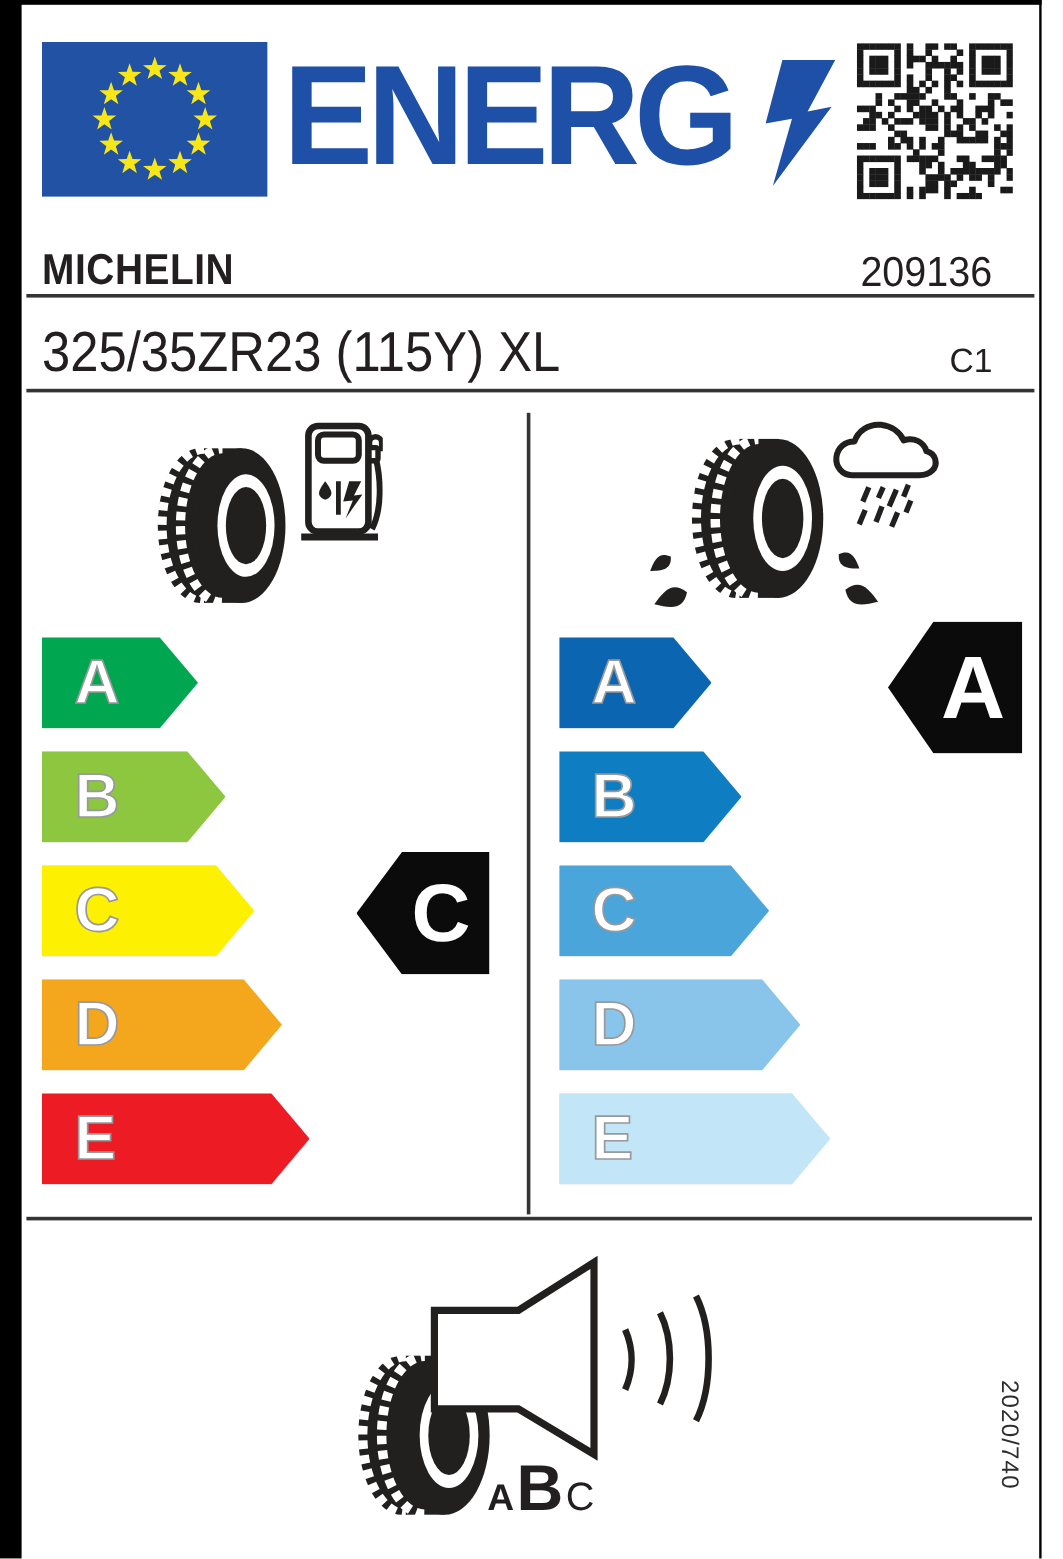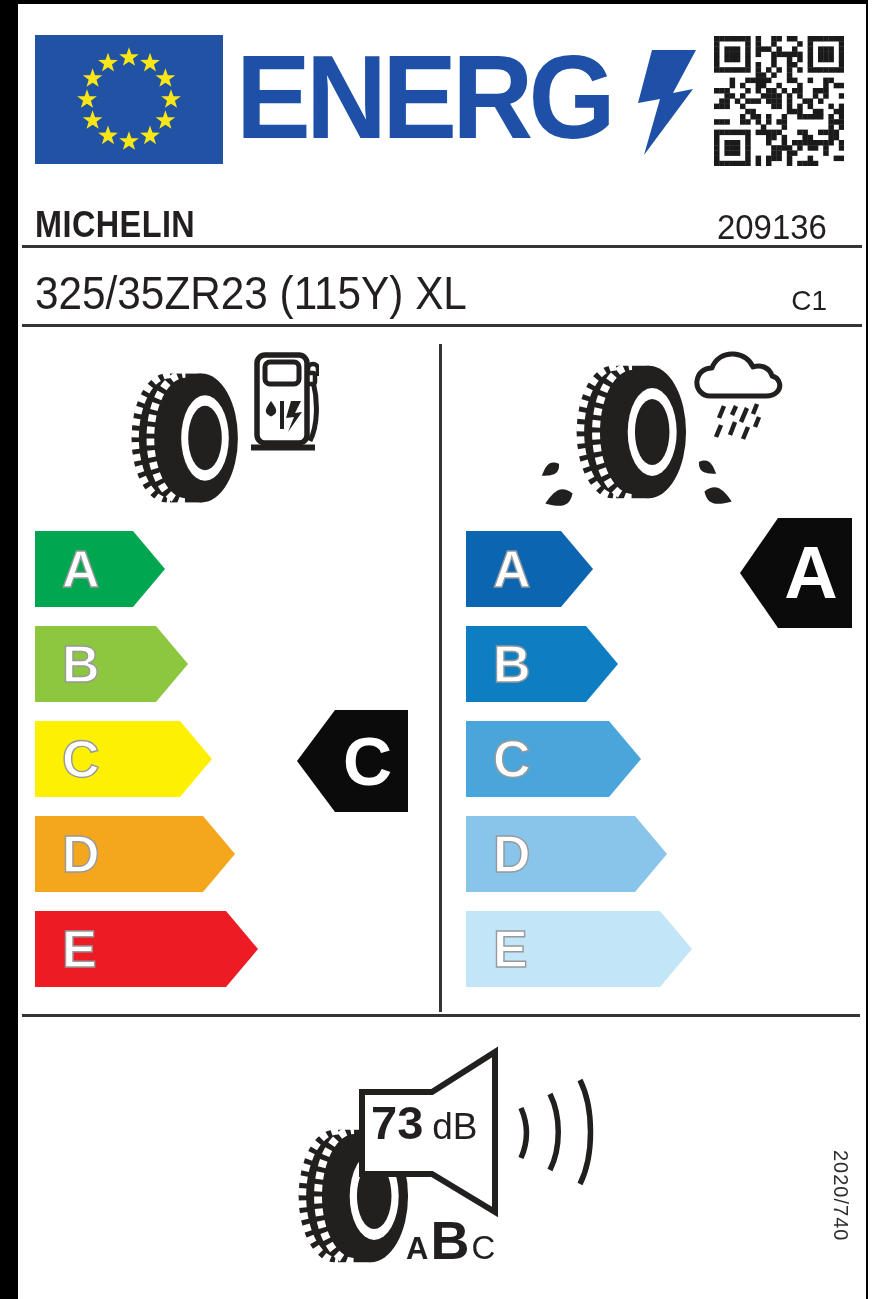--- a/index.html
+++ b/index.html
@@ -499,24 +499,20 @@
     <use href="#tire-shape" transform="scale(0.72)"></use>
   </svg>
   <svg class="abs" style="left:353px;top:1046px;" width="248" height="172" viewBox="0 0 248 172">
     <polygon points="9,46 79,46 142,6 142,166 79,128 9,128" fill="#fff" stroke="#221f1f" stroke-width="6" stroke-linejoin="miter"></polygon>
     <g stroke="#221f1f" stroke-width="5.5" fill="none">
       <path d="M168,62 C175,78 175,96 168,112"></path>
       <path d="M197,48 C208,70 208,102 197,124"></path>
       <path d="M227,34 C241,62 241,110 227,138"></path>
     </g>
   </svg>
-  <div class="abs db">
-    <span class="db-val">73</span>
-    <span class="db-unit">dB</span>
-  </div>
   <div class="abs abc">
     <span class="abc-a">A</span>
     <span class="abc-b">B</span>
     <span class="abc-c">C</span>
   </div>
 
   <div class="abs reg">2020/740</div>
 
 </div>
 

